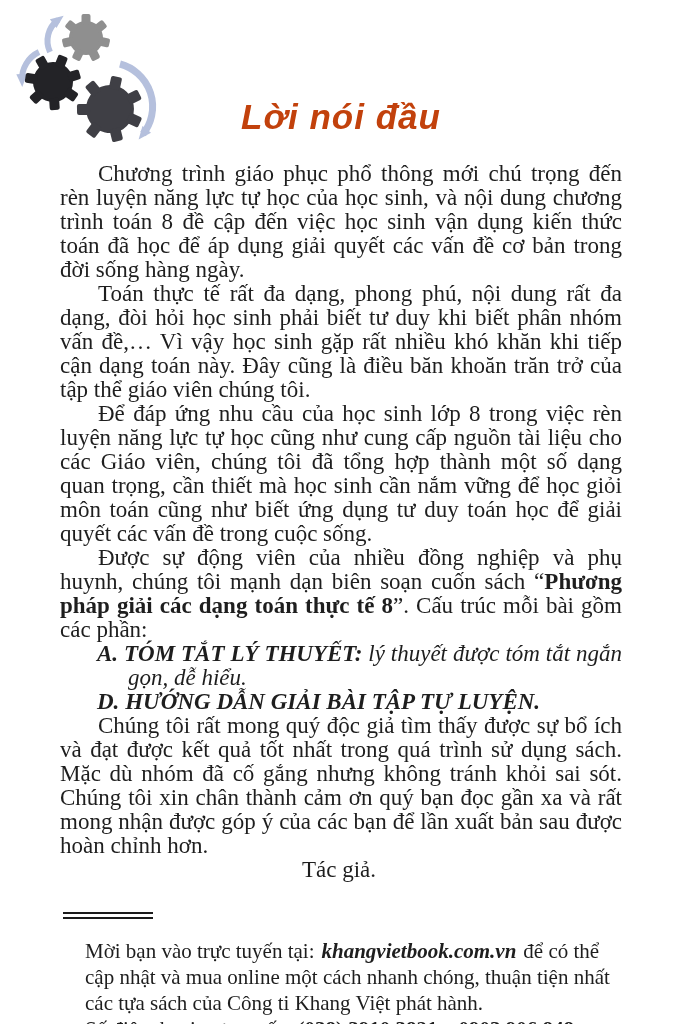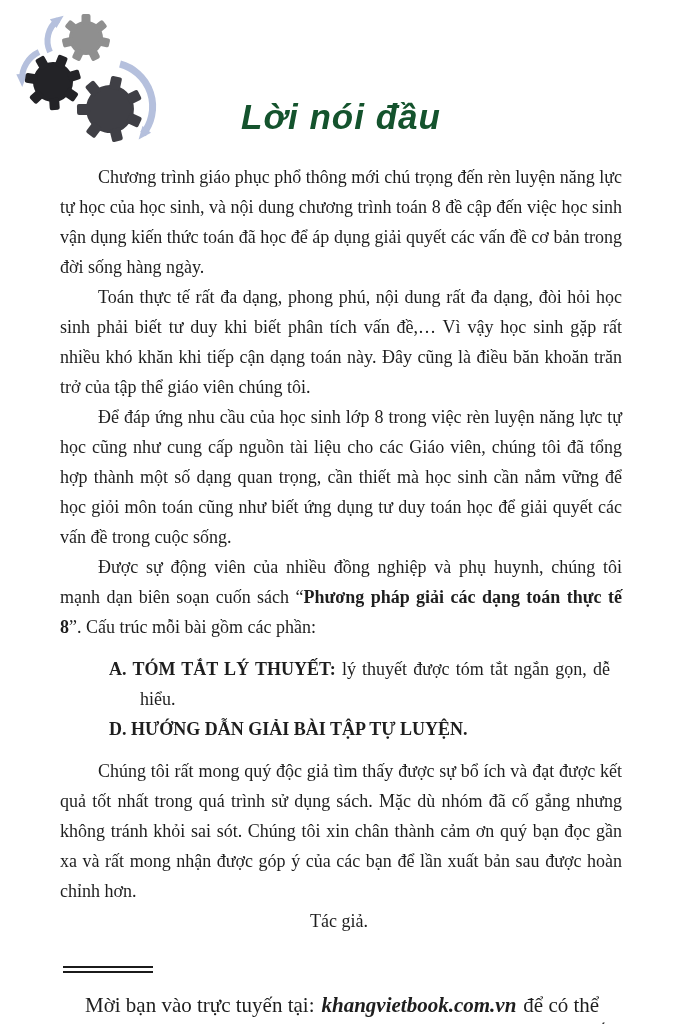--- a/index.html
+++ b/index.html
@@ -12,29 +12,29 @@
     color:var(--ink,#1e1e1e);
     overflow:hidden;
   }
   .logo{position:absolute;top:6px;left:6px;width:158px;height:150px;}
   .title{
     margin:0;padding-top:97px;
     text-align:center;
     font-family:"Liberation Sans", sans-serif;
     font-style:italic;font-weight:bold;
     font-size:35px;line-height:40px;
-    color:#14532d;letter-spacing:1px;
+    color:#c2410c;letter-spacing:1px;
   }
   .body{
     margin:25px 60px 0 60px;
-    font-size:18px;line-height:30px;
+    font-size:23px;line-height:24px;
     text-align:justify;
   }
   .para{margin:0;text-indent:38px;}
-  .section-list{margin:12px;}
+  .section-list{margin:0;font-style:italic;}
   .section-item{
     margin:0;
     padding-left:68px;text-indent:-31px;
     text-align:justify;
   }
   .signature{margin:0;text-align:center;text-indent:0;padding-right:4px;}
   .footer{margin:30px 60px 0 60px;}
   .double-rule{
     height:3px;
     border-top:2px solid var(--rule,#1b1b1b);
@@ -105,21 +105,21 @@
           <rect x="-5.5" y="-33" width="11" height="13" rx="2" transform="rotate(308.4)"></rect>
         </g>
       </g>
     </svg>
   </div>
 
   <h1 class="title">Lời nói đầu</h1>
 
   <div class="body">
     <p class="para">Chương trình giáo phục phổ thông mới chú trọng đến rèn luyện năng lực tự học của học sinh, và nội dung chương trình toán 8 đề cập đến việc học sinh vận dụng kiến thức toán đã học để áp dụng giải quyết các vấn đề cơ bản trong đời sống hàng ngày.</p>
-    <p class="para">Toán thực tế rất đa dạng, phong phú, nội dung rất đa dạng, đòi hỏi học sinh phải biết tư duy khi biết phân tích vấn đề,… Vì vậy học sinh gặp rất nhiều khó khăn khi tiếp cận dạng toán này. Đây cũng là điều băn khoăn trăn trở của tập thể giáo viên chúng tôi.</p>
+    <p class="para">Toán thực tế rất đa dạng, phong phú, nội dung rất đa dạng, đòi hỏi học sinh phải biết tư duy khi biết phân nhóm vấn đề,… Vì vậy học sinh gặp rất nhiều khó khăn khi tiếp cận dạng toán này. Đây cũng là điều băn khoăn trăn trở của tập thể giáo viên chúng tôi.</p>
     <p class="para">Để đáp ứng nhu cầu của học sinh lớp 8 trong việc rèn luyện năng lực tự học cũng như cung cấp nguồn tài liệu cho các Giáo viên, chúng tôi đã tổng hợp thành một số dạng quan trọng, cần thiết mà học sinh cần nắm vững để học giỏi môn toán cũng như biết ứng dụng tư duy toán học để giải quyết các vấn đề trong cuộc sống.</p>
     <p class="para"><span>Được sự động viên của nhiều đồng nghiệp và phụ huynh, chúng tôi mạnh dạn biên soạn cuốn sách “</span><b>Phương pháp giải các dạng toán thực tế 8</b><span>”. Cấu trúc mỗi bài gồm các phần:</span></p>
 
     <div class="section-list">
       <div class="section-item"><b><span>A.</span> <span>TÓM TẮT LÝ THUYẾT:</span></b><span> lý thuyết được tóm tắt ngắn gọn, dễ hiểu.</span></div>
       <div class="section-item"><b><span>D.</span> <span>HƯỚNG DẪN GIẢI BÀI TẬP TỰ LUYỆN.</span></b><span></span></div>
     </div>
 
     <p class="para">Chúng tôi rất mong quý độc giả tìm thấy được sự bổ ích và đạt được kết quả tốt nhất trong quá trình sử dụng sách. Mặc dù nhóm đã cố gắng nhưng không tránh khỏi sai sót. Chúng tôi xin chân thành cảm ơn quý bạn đọc gần xa và rất mong nhận được góp ý của các bạn để lần xuất bản sau được hoàn chỉnh hơn.</p>
     <p class="signature">Tác giả.</p>

